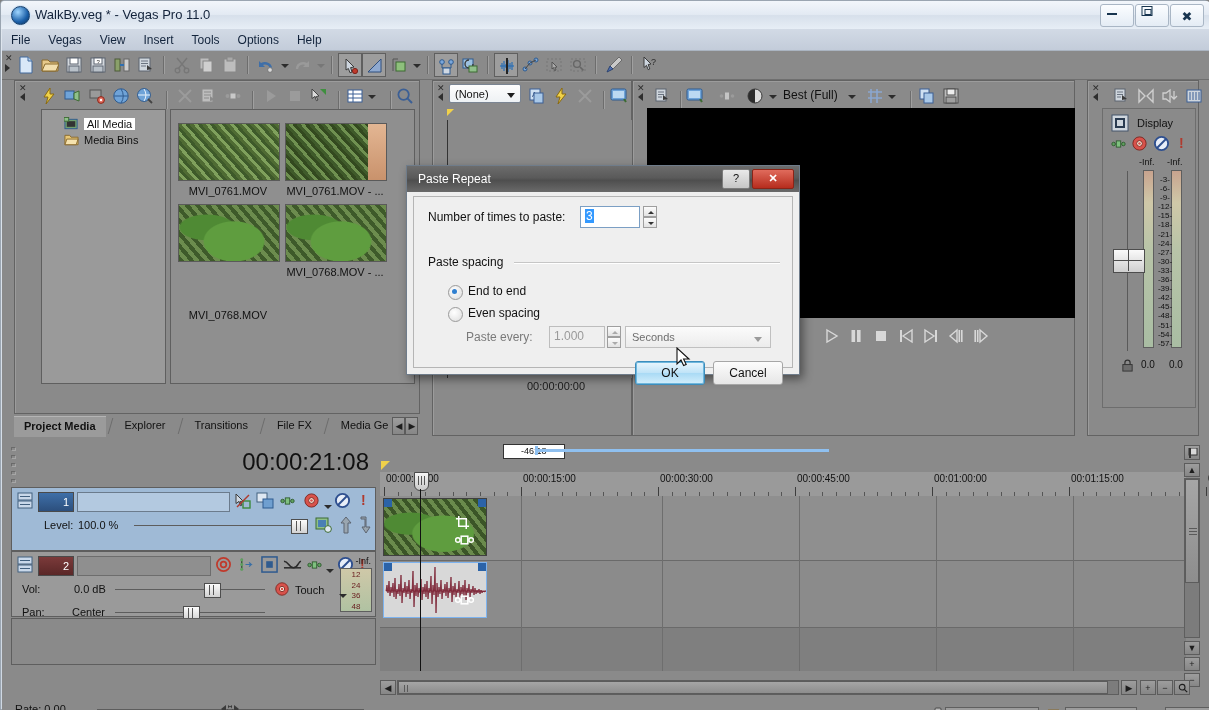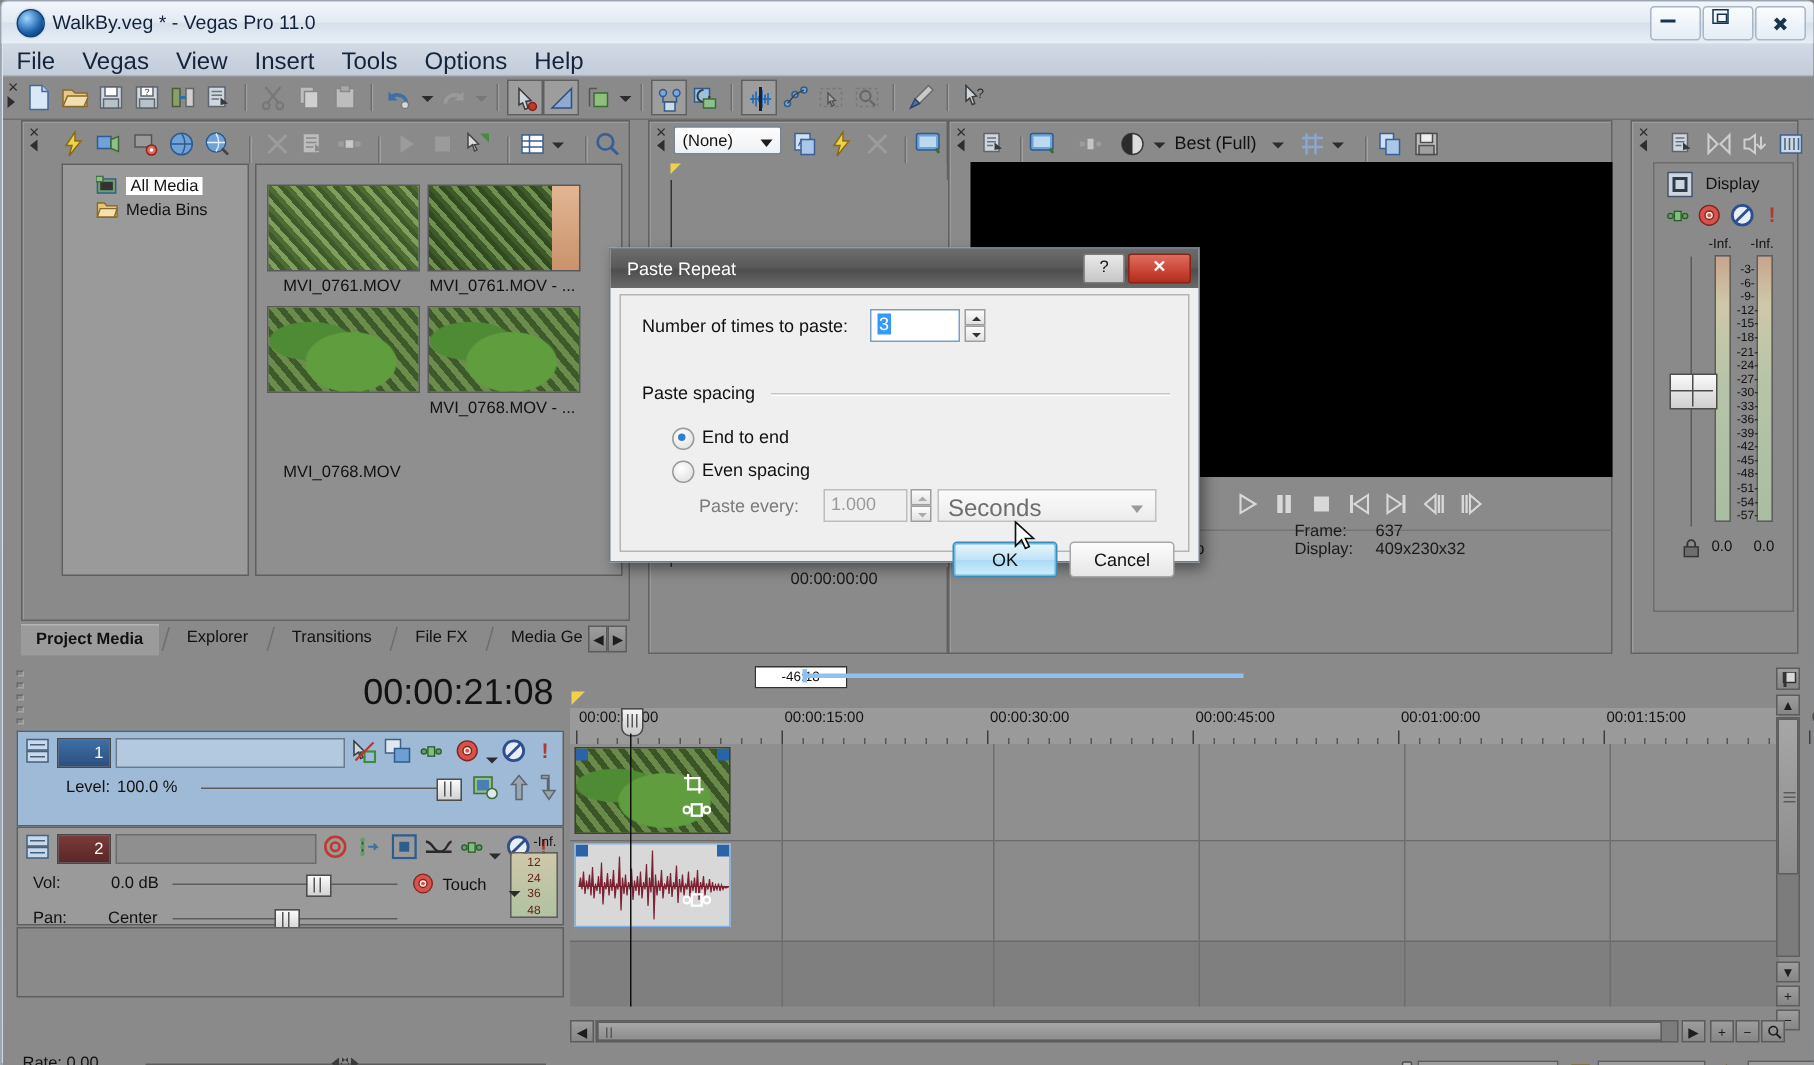--- a/index.html
+++ b/index.html
@@ -30,21 +30,21 @@
     border:1px solid #a9b6c5;border-radius:3px;position:relative;}
   .wbtn i{position:absolute;left:50%;top:50%;transform:translate(-50%,-50%);
     font-style:normal;font-size:11px;color:#17344f;}
   .wbtn .box{width:9px;height:7px;border:1px solid #17344f;}
   .wbtn .box2{width:9px;height:8px;border:1px solid #17344f;}
   .wbtn .box2::before{content:"";position:absolute;left:2px;top:2px;width:5px;height:4px;border:1px solid #17344f;}
 
   
   .menubar{position:absolute;left:1px;top:28px;width:1207px;height:22px;
     background:linear-gradient(#d2dae5,#c3ccda);border-bottom:1px solid #aab4c1;box-sizing:border-box;}
-  .menuitem{float:left;padding:4px 9px 3px 9px;font-size:16px;color:#13243c;cursor:default;}
+  .menuitem{float:left;padding:4px 9px 3px 9px;font-size:12px;color:#13243c;cursor:default;}
 
   
   .body-area{position:absolute;left:1px;top:50px;width:1207px;height:659px;background:#8a8a8a;}
 
   
   .toolbar{position:absolute;left:0;top:0;width:1207px;height:28px;background:#8a8a8a;
     border-bottom:1px solid #6f6f6f;}
   .tbtn{position:relative;float:left;width:24px;height:24px;margin:2px 0 0 0;}
   .tsep{float:left;width:1px;height:18px;margin:5px 5px 0 5px;background:#6d6d6d;border-right:1px solid #a0a0a0;}
   .tbtn.pressed{background:#9d9d9d;border:1px solid #5f5f5f;box-sizing:border-box;}
@@ -213,21 +213,21 @@
   .spin .d::after{content:"";position:absolute;left:4px;top:4px;border-left:3px solid transparent;
     border-right:3px solid transparent;border-top:3px solid #333;}
   .spin.dis .u::after{border-bottom-color:#aaa;}
   .spin.dis .d::after{border-top-color:#aaa;}
   .grp-line{position:absolute;height:1px;background:#c6c6c6;border-bottom:1px solid #fff;}
   .radio{position:absolute;width:13px;height:13px;border-radius:50%;
     background:radial-gradient(circle at 40% 35%,#fff,#dcdcdc);border:1px solid #9a9a9a;}
   .radio.on::after{content:"";position:absolute;left:3px;top:3px;width:5px;height:5px;border-radius:50%;
     background:#2f7fd0;}
   .dcombo{position:absolute;background:linear-gradient(#fbfbfb,#ececec);border:1px solid #c0c0c0;
-    box-sizing:border-box;font-size:16px;color:#6e6e6e;text-decoration:underline;}
+    box-sizing:border-box;font-size:11px;color:#6e6e6e;text-decoration:underline;}
   .dcombo .v{position:absolute;left:6px;top:4px;}
   .dcombo .a{position:absolute;right:8px;top:10px;border-left:4px solid transparent;
     border-right:4px solid transparent;border-top:5px solid #9a9a9a;}
   .dbtn{position:absolute;height:24px;border-radius:3px;font-size:12px;color:#111;
     text-align:center;line-height:23px;box-sizing:border-box;}
   .dbtn.def{background:linear-gradient(#eaf6fd,#bfe3f7 50%,#a9daf5 51%,#d3eefb);
     border:1px solid #3c8dbc;box-shadow:0 0 0 1px #6fb7dd inset;}
   .dbtn.norm{background:linear-gradient(#fcfcfc,#e6e6e6);border:1px solid #a6a6a6;}
   .mousecur{position:absolute;left:676px;top:347px;width:16px;height:22px;}
 </style>
@@ -745,28 +745,20 @@
           </div>
           <div class="tpbtn">
             <svg class="ic sm" viewBox="0 0 16 16">
                 <rect x="1.4" y="2" width="1.6" height="12" fill="#d8d8d8"></rect>
                 <rect x="3.9" y="2" width="1.6" height="12" fill="#d8d8d8"></rect>
                 <path d="M7 2l7 6-7 6z" fill="none" stroke="#d8d8d8" stroke-width="1.4"></path>
               </svg>
           </div>
         </div>
 
-        <div class="pv-info">
-          <div class="r" style="left:0;top:6px;">Preview:</div>
-          <div class="r" style="left:44px;top:6px;">1280x720x32, 29.970p</div>
-          <div class="r" style="left:216px;top:-6px;">Frame:</div>
-          <div class="r" style="left:270px;top:-6px;">637</div>
-          <div class="r" style="left:216px;top:6px;">Display:</div>
-          <div class="r" style="left:270px;top:6px;">409x230x32</div>
-        </div>
       </div>
 
       <div class="panel" id="mixer">
         <div class="mx-top">
           <div style="position:absolute;left:2px;top:1px;width:12px;height:24px;">
             <div class="dock-x">✕</div>
             <div class="dock-tri" style="top:11px;"></div>
           </div>
           <div class="tbtn" style="position:absolute;left:22px;top:1px;">
             <svg class="ic" viewBox="0 0 18 18">

